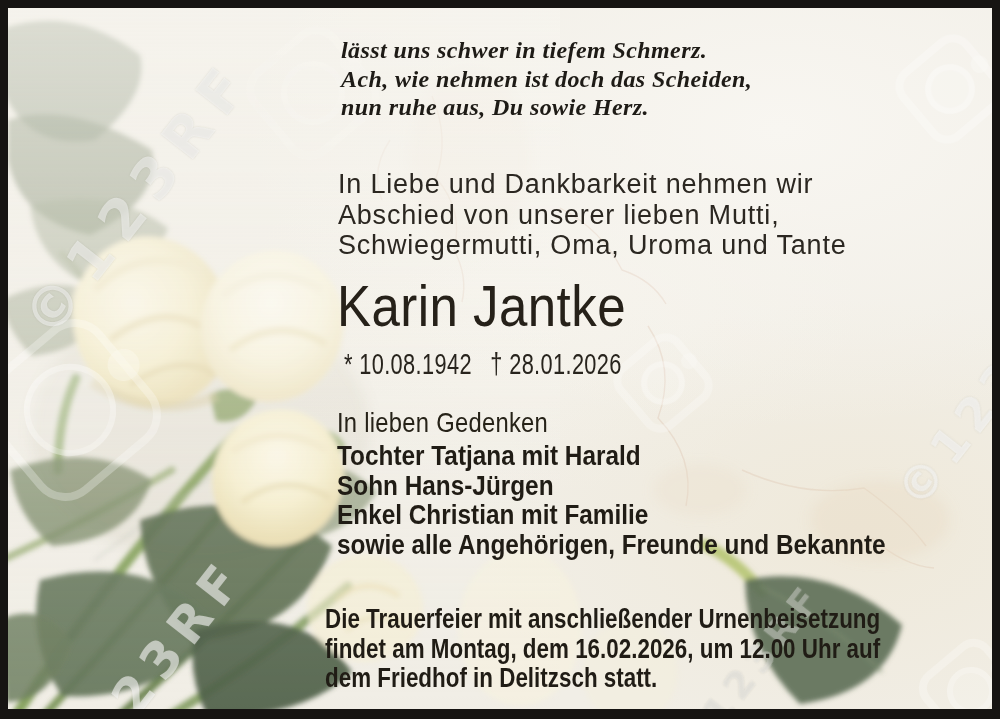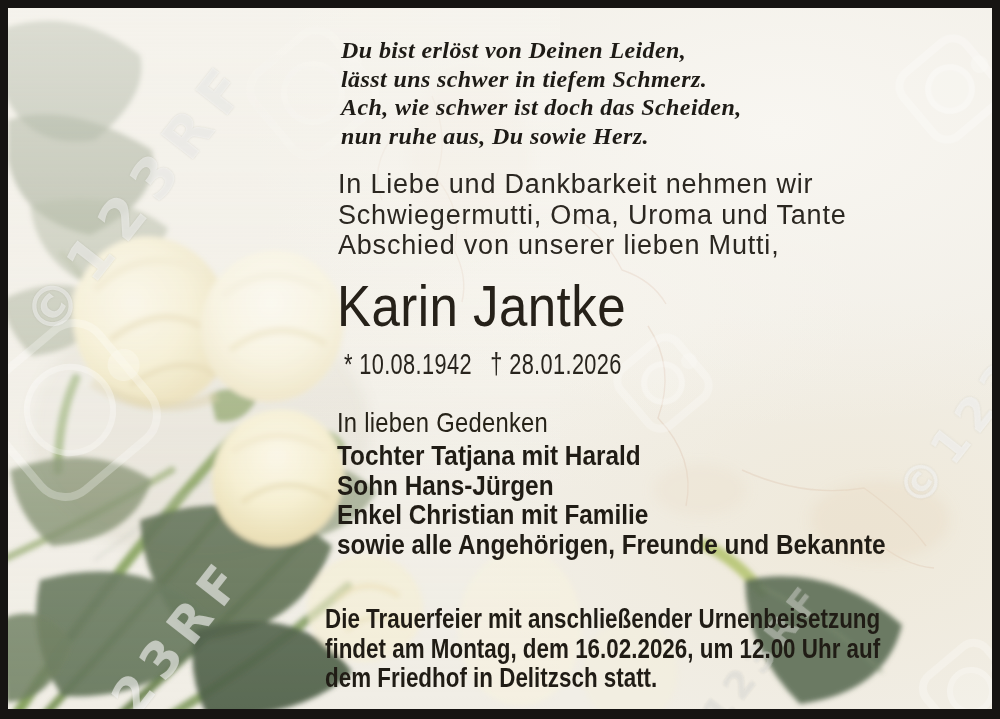--- a/index.html
+++ b/index.html
@@ -164,30 +164,29 @@
   <div class="wm-logo" style="left:-5px;top:335px;width:150px;height:150px;opacity:0.55;"></div>
   <div class="wm-text" style="left:52px;top:625px;font-size:50px;letter-spacing:10px;color:rgba(255,255,255,0.55);">123RF</div>
   <div class="wm-text" style="left:858px;top:372px;font-size:46px;letter-spacing:8px;color:rgba(255,255,255,0.6);">©123RF</div>
   <div class="wm-logo" style="left:622px;top:342px;width:82px;height:82px;opacity:0.5;"></div>
   <div class="wm-logo" style="left:905px;top:44px;width:90px;height:90px;opacity:0.55;"></div>
   <div class="wm-logo" style="left:928px;top:648px;width:86px;height:86px;opacity:0.5;"></div>
   <div class="wm-logo" style="left:258px;top:38px;width:110px;height:110px;opacity:0.16;"></div>
   <div class="wm-text" style="left:678px;top:632px;font-size:38px;letter-spacing:7px;color:rgba(255,255,255,0.3);">123RF</div>
 
   <div class="block poem">
-    <div>Du bist erlöst von Deinen Leiden,</div>
     <div>lässt uns schwer in tiefem Schmerz.</div>
-    <div>Ach, wie schwer ist doch das Scheiden,</div>
+    <div>Ach, wie nehmen ist doch das Scheiden,</div>
     <div>nun ruhe aus, Du sowie Herz.</div>
   </div>
 
   <div class="block intro">
     <div>In Liebe und Dankbarkeit nehmen wir</div>
+    <div>Abschied von unserer lieben Mutti,</div>
     <div>Schwiegermutti, Oma, Uroma und Tante</div>
-    <div>Abschied von unserer lieben Mutti,</div>
   </div>
 
   <div class="block name">Karin Jantke</div>
 
   <div class="block dates">
     <span>* 10.08.1942</span>
     <span class="death">† 28.01.2026</span>
   </div>
 
   <div class="block gedenken">In lieben Gedenken</div>

